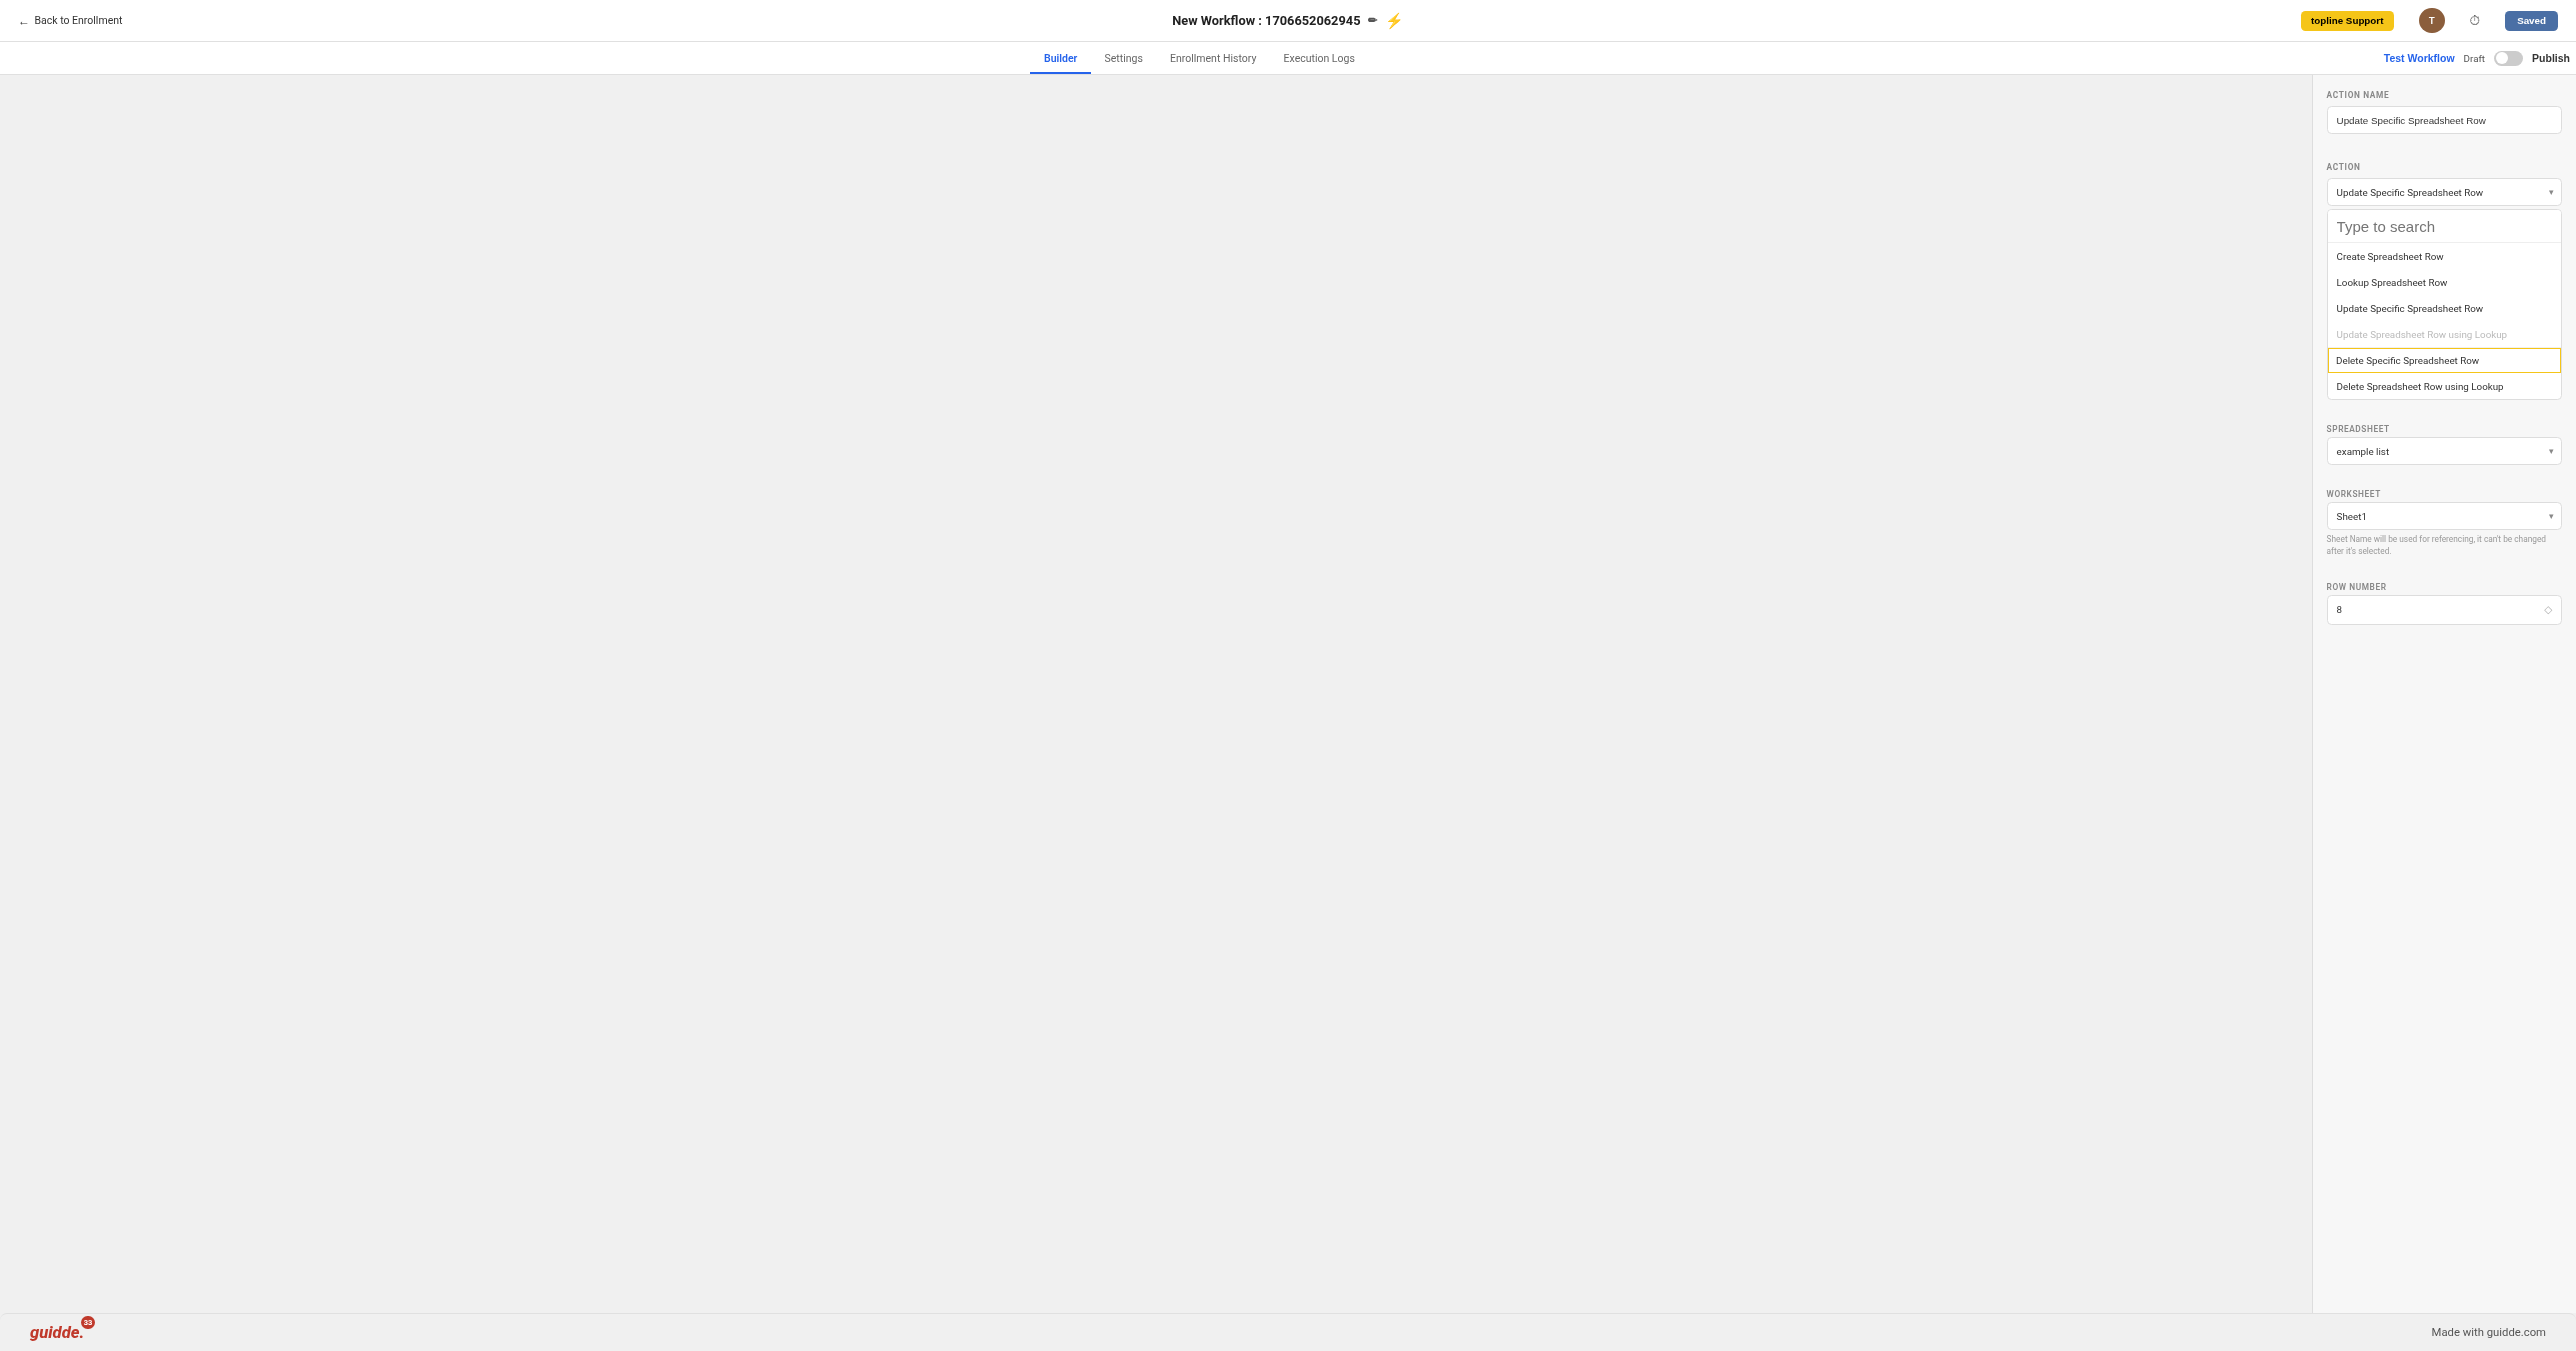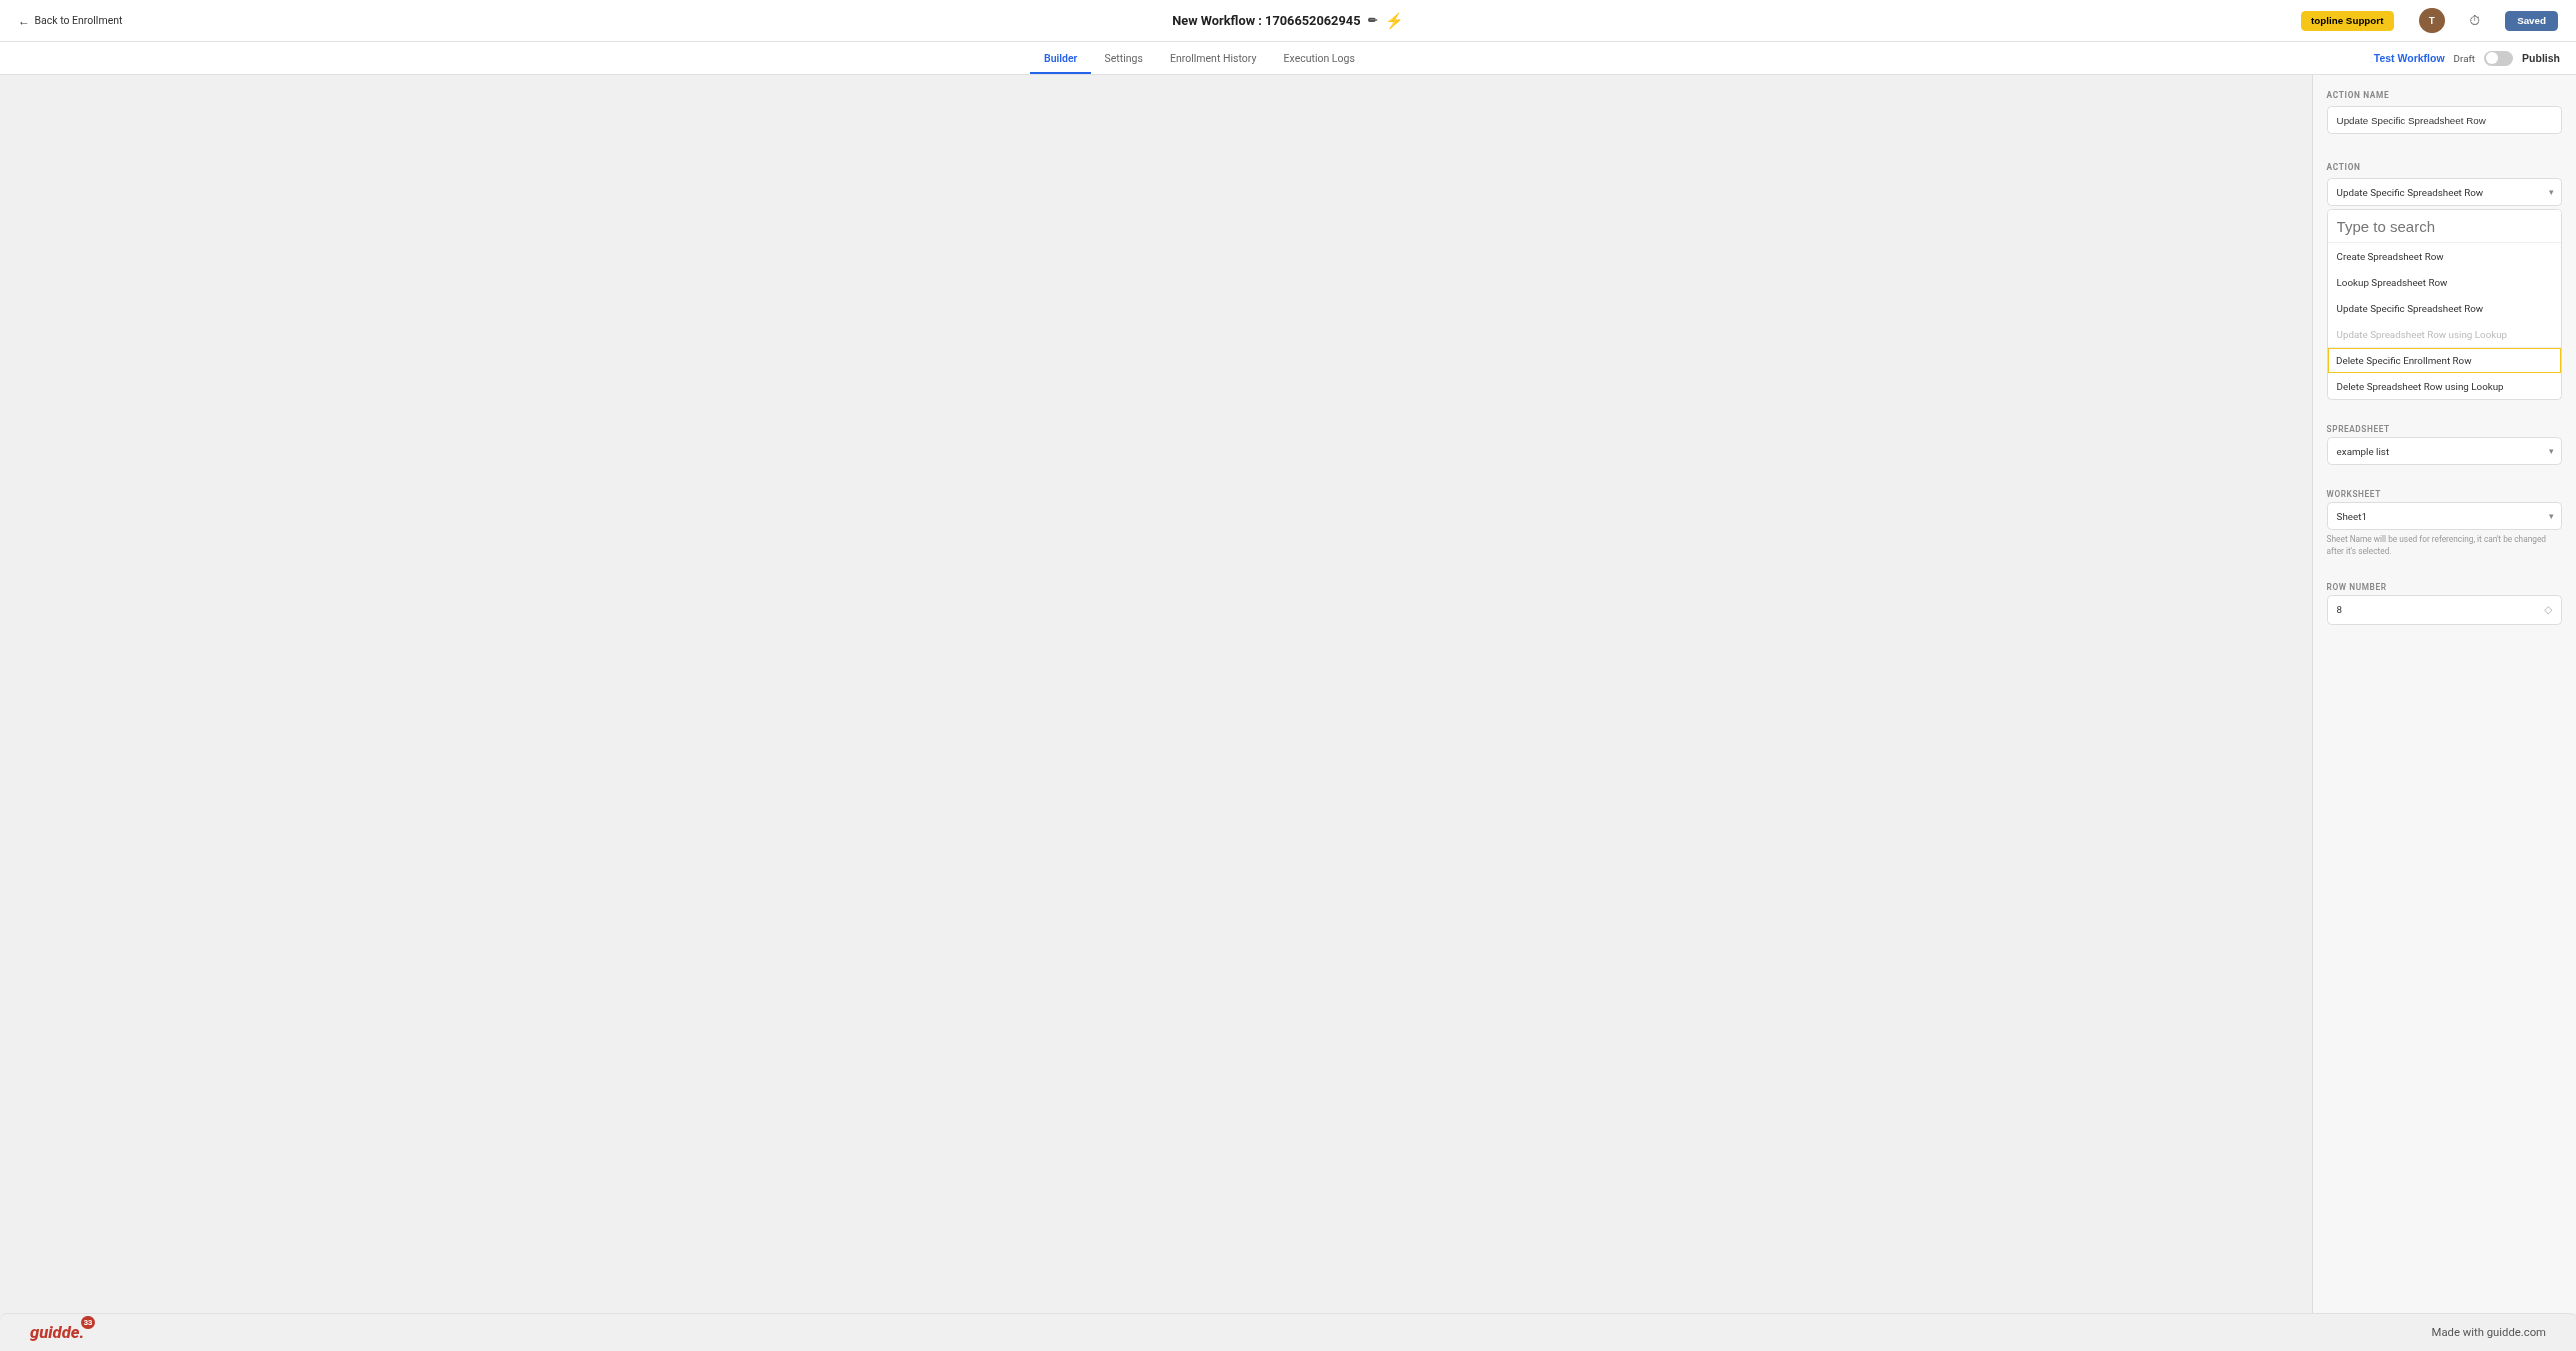--- a/index.html
+++ b/index.html
@@ -100,21 +100,21 @@
     }
     .tab.active::after {
       content: '';
       position: absolute;
       bottom: 0; left: 0; right: 0;
       height: 1.5px;
       background: #2563eb;
     }
     .tab-right {
       position: absolute;
-      right: 16px;
+      right: 6px;
       display: flex;
       align-items: center;
       gap: 9px;
     }
     .test-workflow-btn {
       color: #2563eb;
       font-size: 10.5px;
       font-weight: 600;
       cursor: pointer;
       background: none;
@@ -454,21 +454,21 @@
       <div class="dropdown-item">
         <span>Lookup Spreadsheet Row</span>
       </div>
       <div class="dropdown-item">
         <span>Update Specific Spreadsheet Row</span>
       </div>
       <div class="dropdown-item" style="color:#bbb;border-bottom:0.8px solid #f0f0f0;">
         <span>Update Spreadsheet Row using Lookup</span>
       </div>
       <div class="dropdown-item highlighted">
-        <span>Delete Specific Enrollment Row</span>
+        <span>Delete Specific Spreadsheet Row</span>
       </div>
       <div class="dropdown-item">
         <span>Delete Spreadsheet Row using Lookup</span>
       </div>
     </div>
 
     
     <div class="sub-field-label">SPREADSHEET</div>
     <div class="panel-select-wrapper">
       <div class="panel-select" style="display:flex;align-items:center;justify-content:space-between;">

